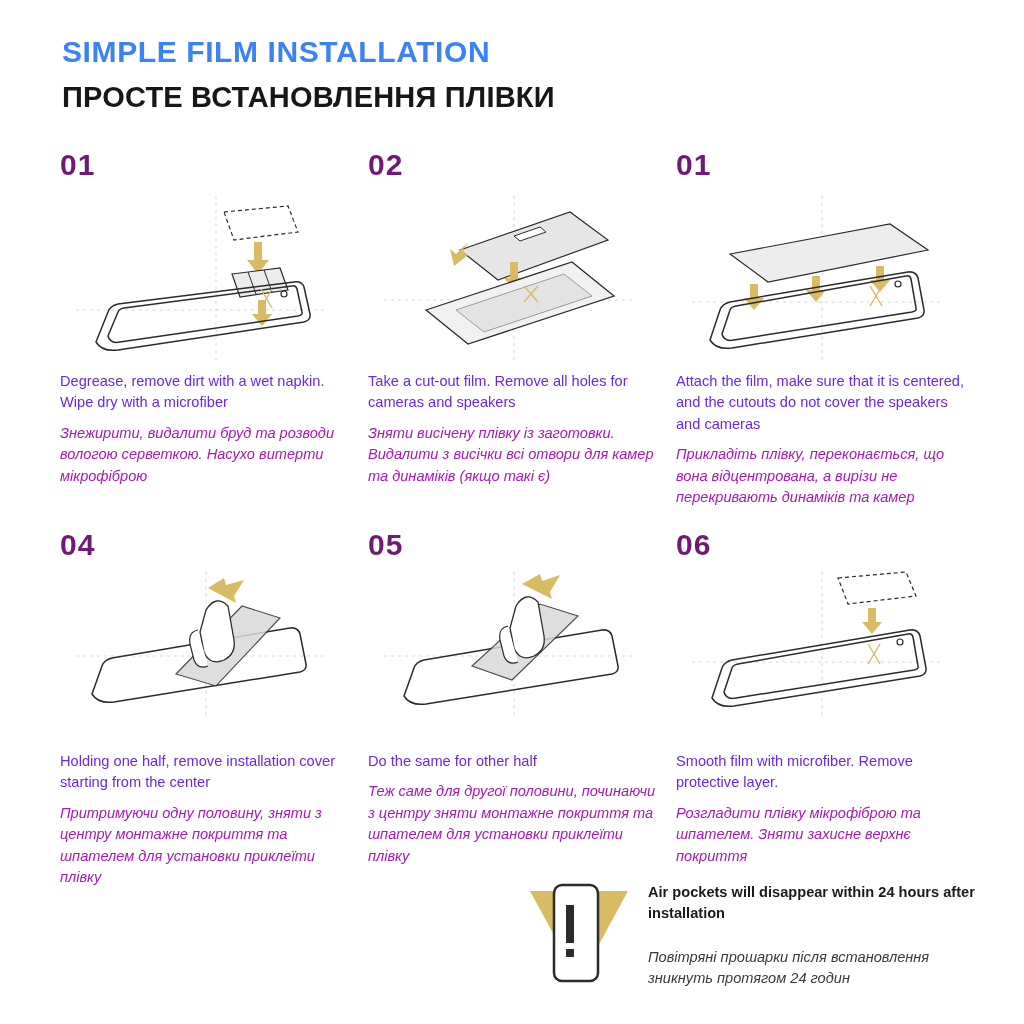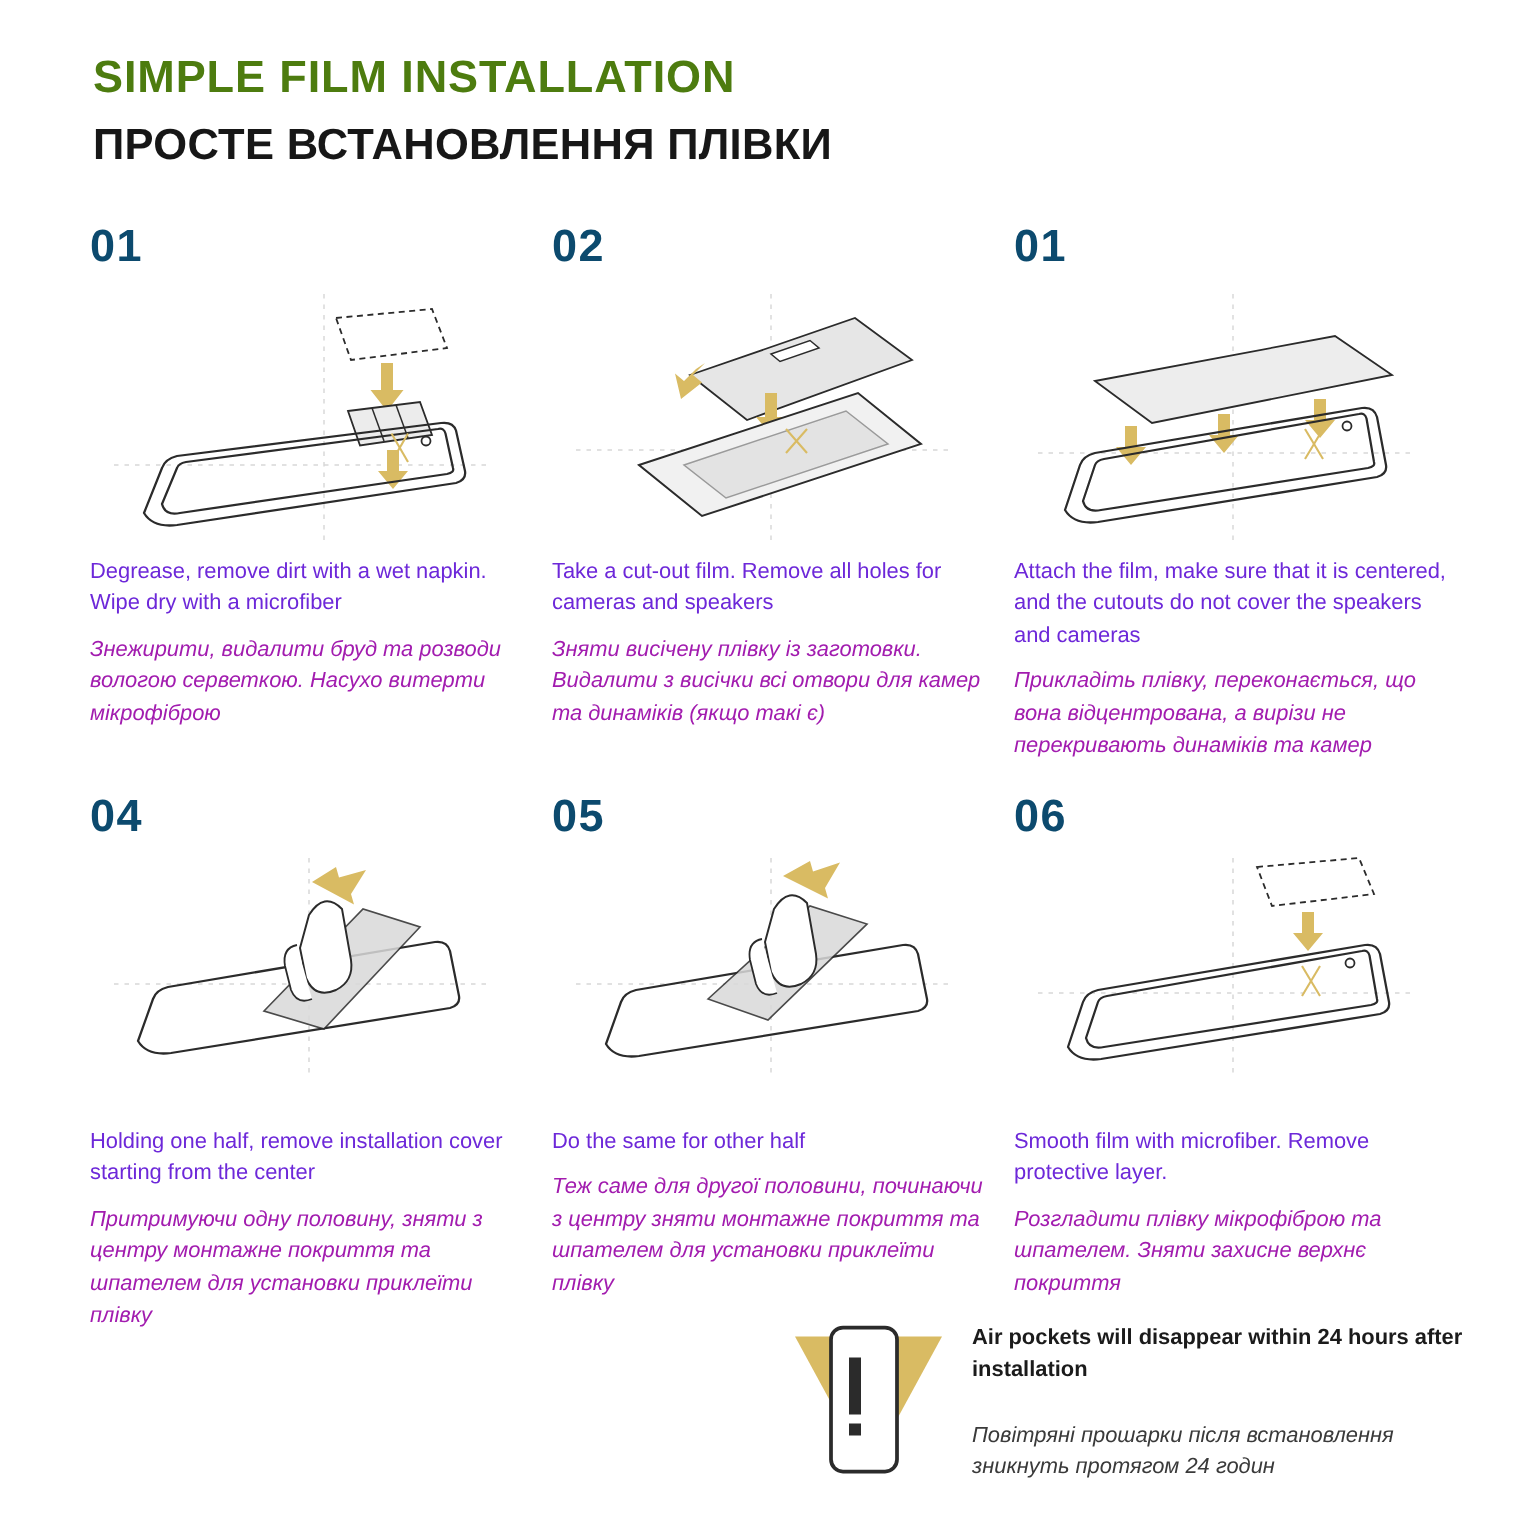--- a/index.html
+++ b/index.html
@@ -26,21 +26,21 @@
   .header {
     position: absolute;
     left: 62px;
     top: 36px;
     width: 760px;
   }
   .title-en {
     font-size: 30px;
     font-weight: bold;
     letter-spacing: 0.6px;
-    color: #4d7c0f;
+    color: #3b82f6;
     line-height: 1.06;
     margin: 0;
   }
   .title-uk {
     font-size: 29px;
     font-weight: bold;
     letter-spacing: 0.2px;
     color: #171717;
     line-height: 1.06;
     margin: 14px 0 0 0;
@@ -56,21 +56,21 @@
     grid-column-gap: 8px;
     grid-row-gap: 0px;
   }
   .cell {
     width: 300px;
     position: relative;
   }
   .step-num {
     font-size: 30px;
     font-weight: bold;
-    color: #0c4a6e;
+    color: #701a75;
     letter-spacing: 1px;
     line-height: 1;
     margin: 0 0 0 4px;
     height: 40px;
   }
   .art {
     width: 290px;
     height: 175px;
     position: relative;
     margin-left: 0px;

